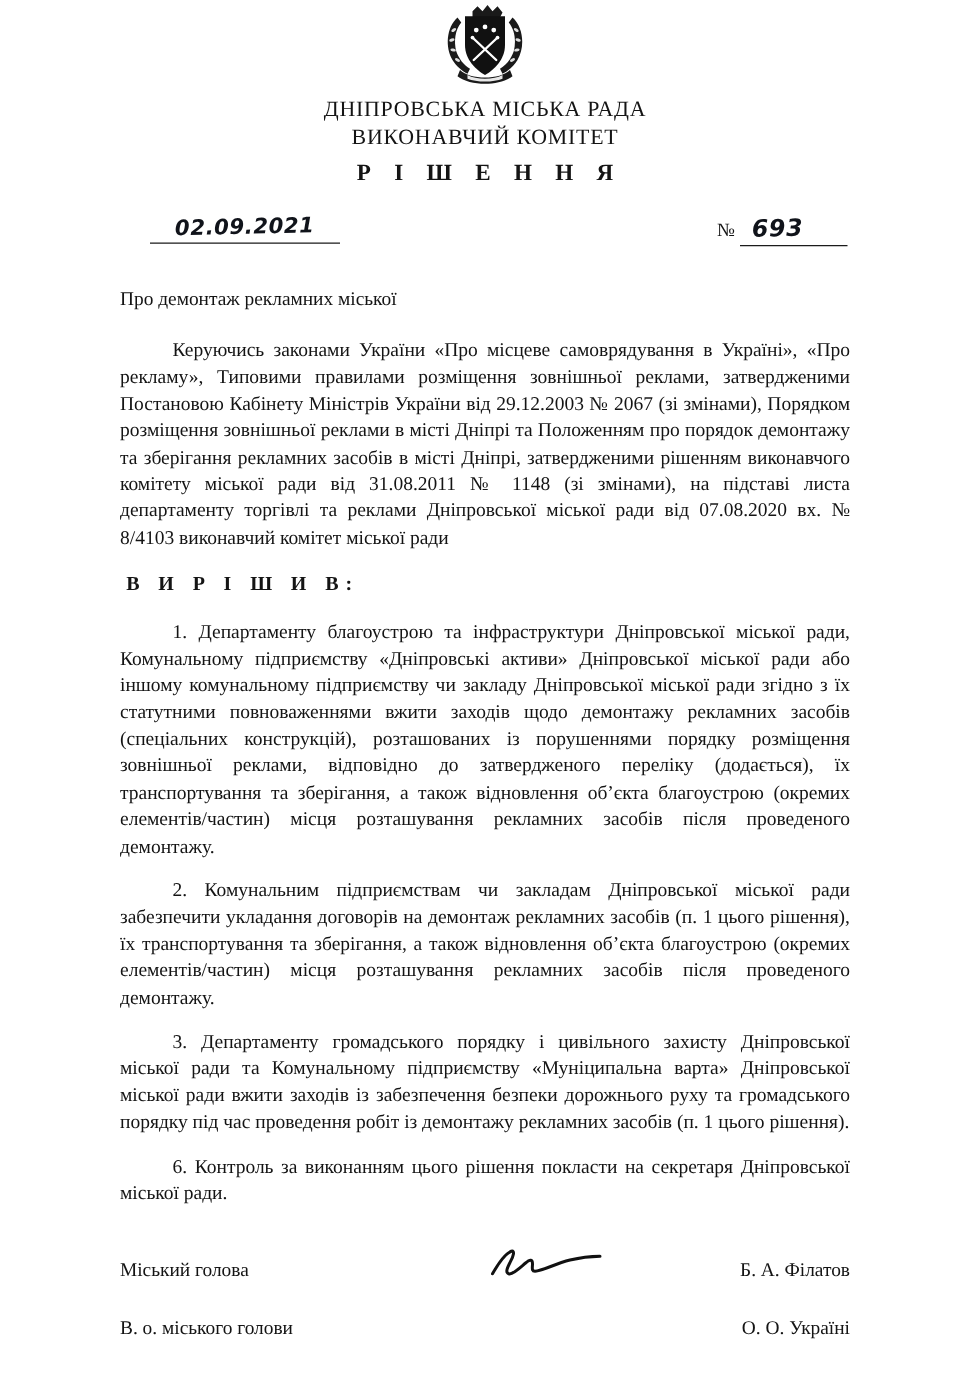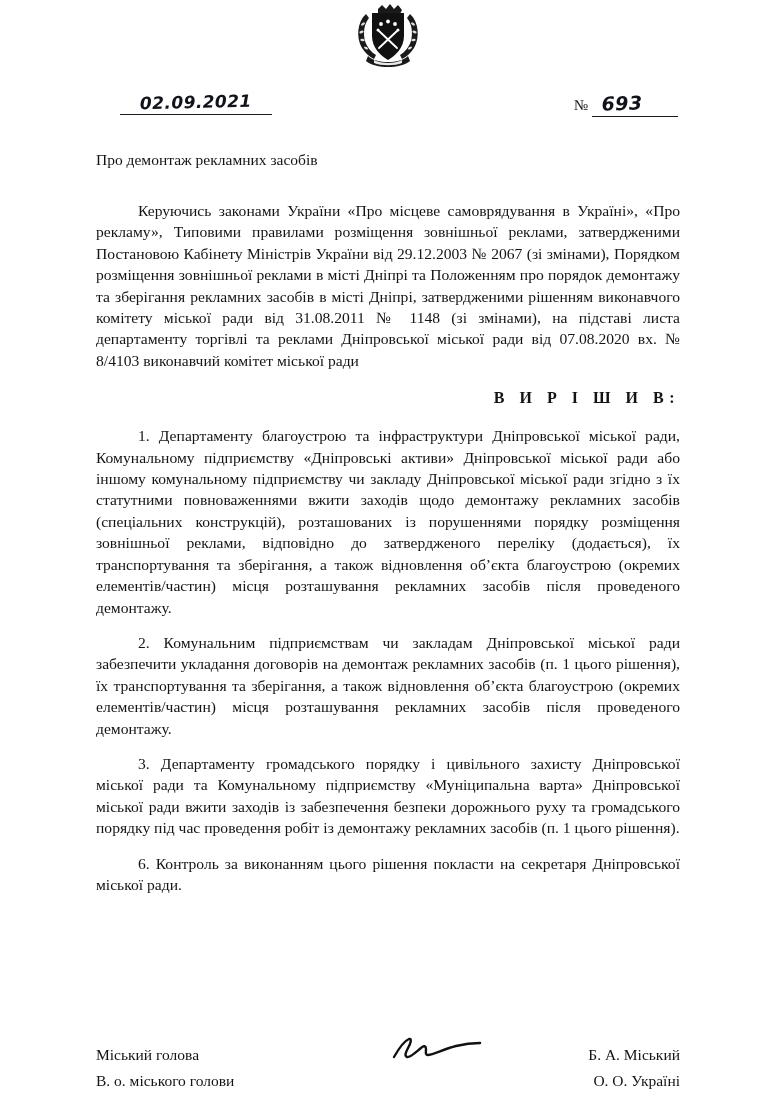--- a/index.html
+++ b/index.html
@@ -107,57 +107,57 @@
 
   
   .subject {
     margin-top: 16px;
     font-size: 15.5px;
     line-height: 20px;
   }
 
   
   .body-block {
-    margin-top: 30px;
+    margin-top: 20px;
   }
   p.para {
     margin: 0 0 14px 0;
     font-size: 15.6px;
     line-height: 21.4px;
     text-align: justify;
     text-indent: 42px;
     hyphens: none;
   }
   p.para:last-child { margin-bottom: 0; }
 
   .resolved {
-    text-align: right;
+    text-align: left;
     font-weight: bold;
     font-size: 16px;
     letter-spacing: 5.5px;
     margin: 18px 0 18px 0;
     padding-left: 5px;
   }
 
   
   .sign-block {
     position: absolute;
     left: 96px;
     right: 96px;
-    bottom: 16px;
+    bottom: 34px;
   }
   .sign-row {
     position: relative;
     display: flex;
     justify-content: space-between;
     align-items: flex-start;
     font-size: 15.5px;
     line-height: 20px;
   }
-  .sign-row + .sign-row { margin-top: 6px; }
+  .sign-row + .sign-row { margin-top: 26px; }
   .sign-title { white-space: nowrap; }
   .sign-name { white-space: nowrap; }
   .signature-mark {
     position: absolute;
     left: 292px;
     top: -14px;
     width: 96px;
     height: 34px;
     pointer-events: none;
   }
@@ -202,55 +202,60 @@
       <g fill="#ffffff">
         <circle cx="46" cy="26" r="1.5"></circle>
         <circle cx="26" cy="26" r="1.5"></circle>
       </g>
 
       <path d="M16 52 C24 60, 48 60, 56 52 L58 57 C48 65, 24 65, 14 57 Z" fill="#1a1a1a"></path>
       <path d="M22 56 C29 60, 43 60, 50 56 L50 59 C43 62, 29 62, 22 59 Z" fill="#ffffff" opacity="0.9"></path>
     </svg>
   </div>
 
+  <div class="header">
+    <div class="header-line">ДНІПРОВСЬКА МІСЬКА РАДА</div>
+    <div class="header-line">ВИКОНАВЧИЙ КОМІТЕТ</div>
+    <div class="header-decision">Р І Ш Е Н Н Я</div>
+  </div>
 
   <div class="meta-row">
     <div class="meta-date">
       <span class="hand">02.09.2021</span>
       <span class="rule rule-date"></span>
     </div>
     <div class="meta-num">
       <span class="num-label">№</span>
       <span>
         <span class="hand hand-num">693</span>
         <span class="rule rule-num"></span>
       </span>
     </div>
   </div>
 
-  <div class="subject">Про демонтаж рекламних засобів</div>
+  <div class="subject">Про демонтаж рекламних міської</div>
 
   <div class="body-block">
     <p class="para">Керуючись законами України «Про місцеве самоврядування в Україні», «Про рекламу», Типовими правилами розміщення зовнішньої реклами, затвердженими Постановою Кабінету Міністрів України від 29.12.2003 № 2067 (зі змінами), Порядком розміщення зовнішньої реклами в місті Дніпрі та Положенням про порядок демонтажу та зберігання рекламних засобів в місті Дніпрі, затвердженими рішенням виконавчого комітету міської ради від 31.08.2011 № 1148 (зі змінами), на підставі листа департаменту торгівлі та реклами Дніпровської міської ради від 07.08.2020 вх. № 8/4103 виконавчий комітет міської ради</p>
 
     <div class="resolved">В И Р І Ш И В:</div>
 
     <p class="para">1. Департаменту благоустрою та інфраструктури Дніпровської міської ради, Комунальному підприємству «Дніпровські активи» Дніпровської міської ради або іншому комунальному підприємству чи закладу Дніпровської міської ради згідно з їх статутними повноваженнями вжити заходів щодо демонтажу рекламних засобів (спеціальних конструкцій), розташованих із порушеннями порядку розміщення зовнішньої реклами, відповідно до затвердженого переліку (додається), їх транспортування та зберігання, а також відновлення об’єкта благоустрою (окремих елементів/частин) місця розташування рекламних засобів після проведеного демонтажу.</p>
     <p class="para">2. Комунальним підприємствам чи закладам Дніпровської міської ради забезпечити укладання договорів на демонтаж рекламних засобів (п. 1 цього рішення), їх транспортування та зберігання, а також відновлення об’єкта благоустрою (окремих елементів/частин) місця розташування рекламних засобів після проведеного демонтажу.</p>
     <p class="para">3. Департаменту громадського порядку і цивільного захисту Дніпровської міської ради та Комунальному підприємству «Муніципальна варта» Дніпровської міської ради вжити заходів із забезпечення безпеки дорожнього руху та громадського порядку під час проведення робіт із демонтажу рекламних засобів (п. 1 цього рішення).</p>
     <p class="para">6. Контроль за виконанням цього рішення покласти на секретаря Дніпровської міської ради.</p>
   </div>
 
   <div class="sign-block">
     <div class="sign-row">
       <span class="sign-title">Міський голова</span>
       <svg class="signature-mark" viewBox="0 0 96 34" aria-hidden="true">
         <path d="M6 26 C10 19, 16 10, 21 8 C24 7, 23 12, 20 17 C18 21, 16 25, 19 26 C22 27, 28 21, 33 17 C36 14, 38 15, 38 18 C38 21, 37 24, 40 24 C45 24, 56 18, 68 15 C76 13, 85 12, 92 12" fill="none" stroke="#111111" stroke-width="2.4" stroke-linecap="round" stroke-linejoin="round"></path>
       </svg>
-      <span class="sign-name">Б. А. Міський</span>
+      <span class="sign-name">Б. А. Філатов</span>
     </div>
     <div class="sign-row">
       <span class="sign-title">В. о. міського голови</span>
       <span class="sign-name">О. О. Україні</span>
     </div>
   </div>
 
 </div>
 
 </body></html>

